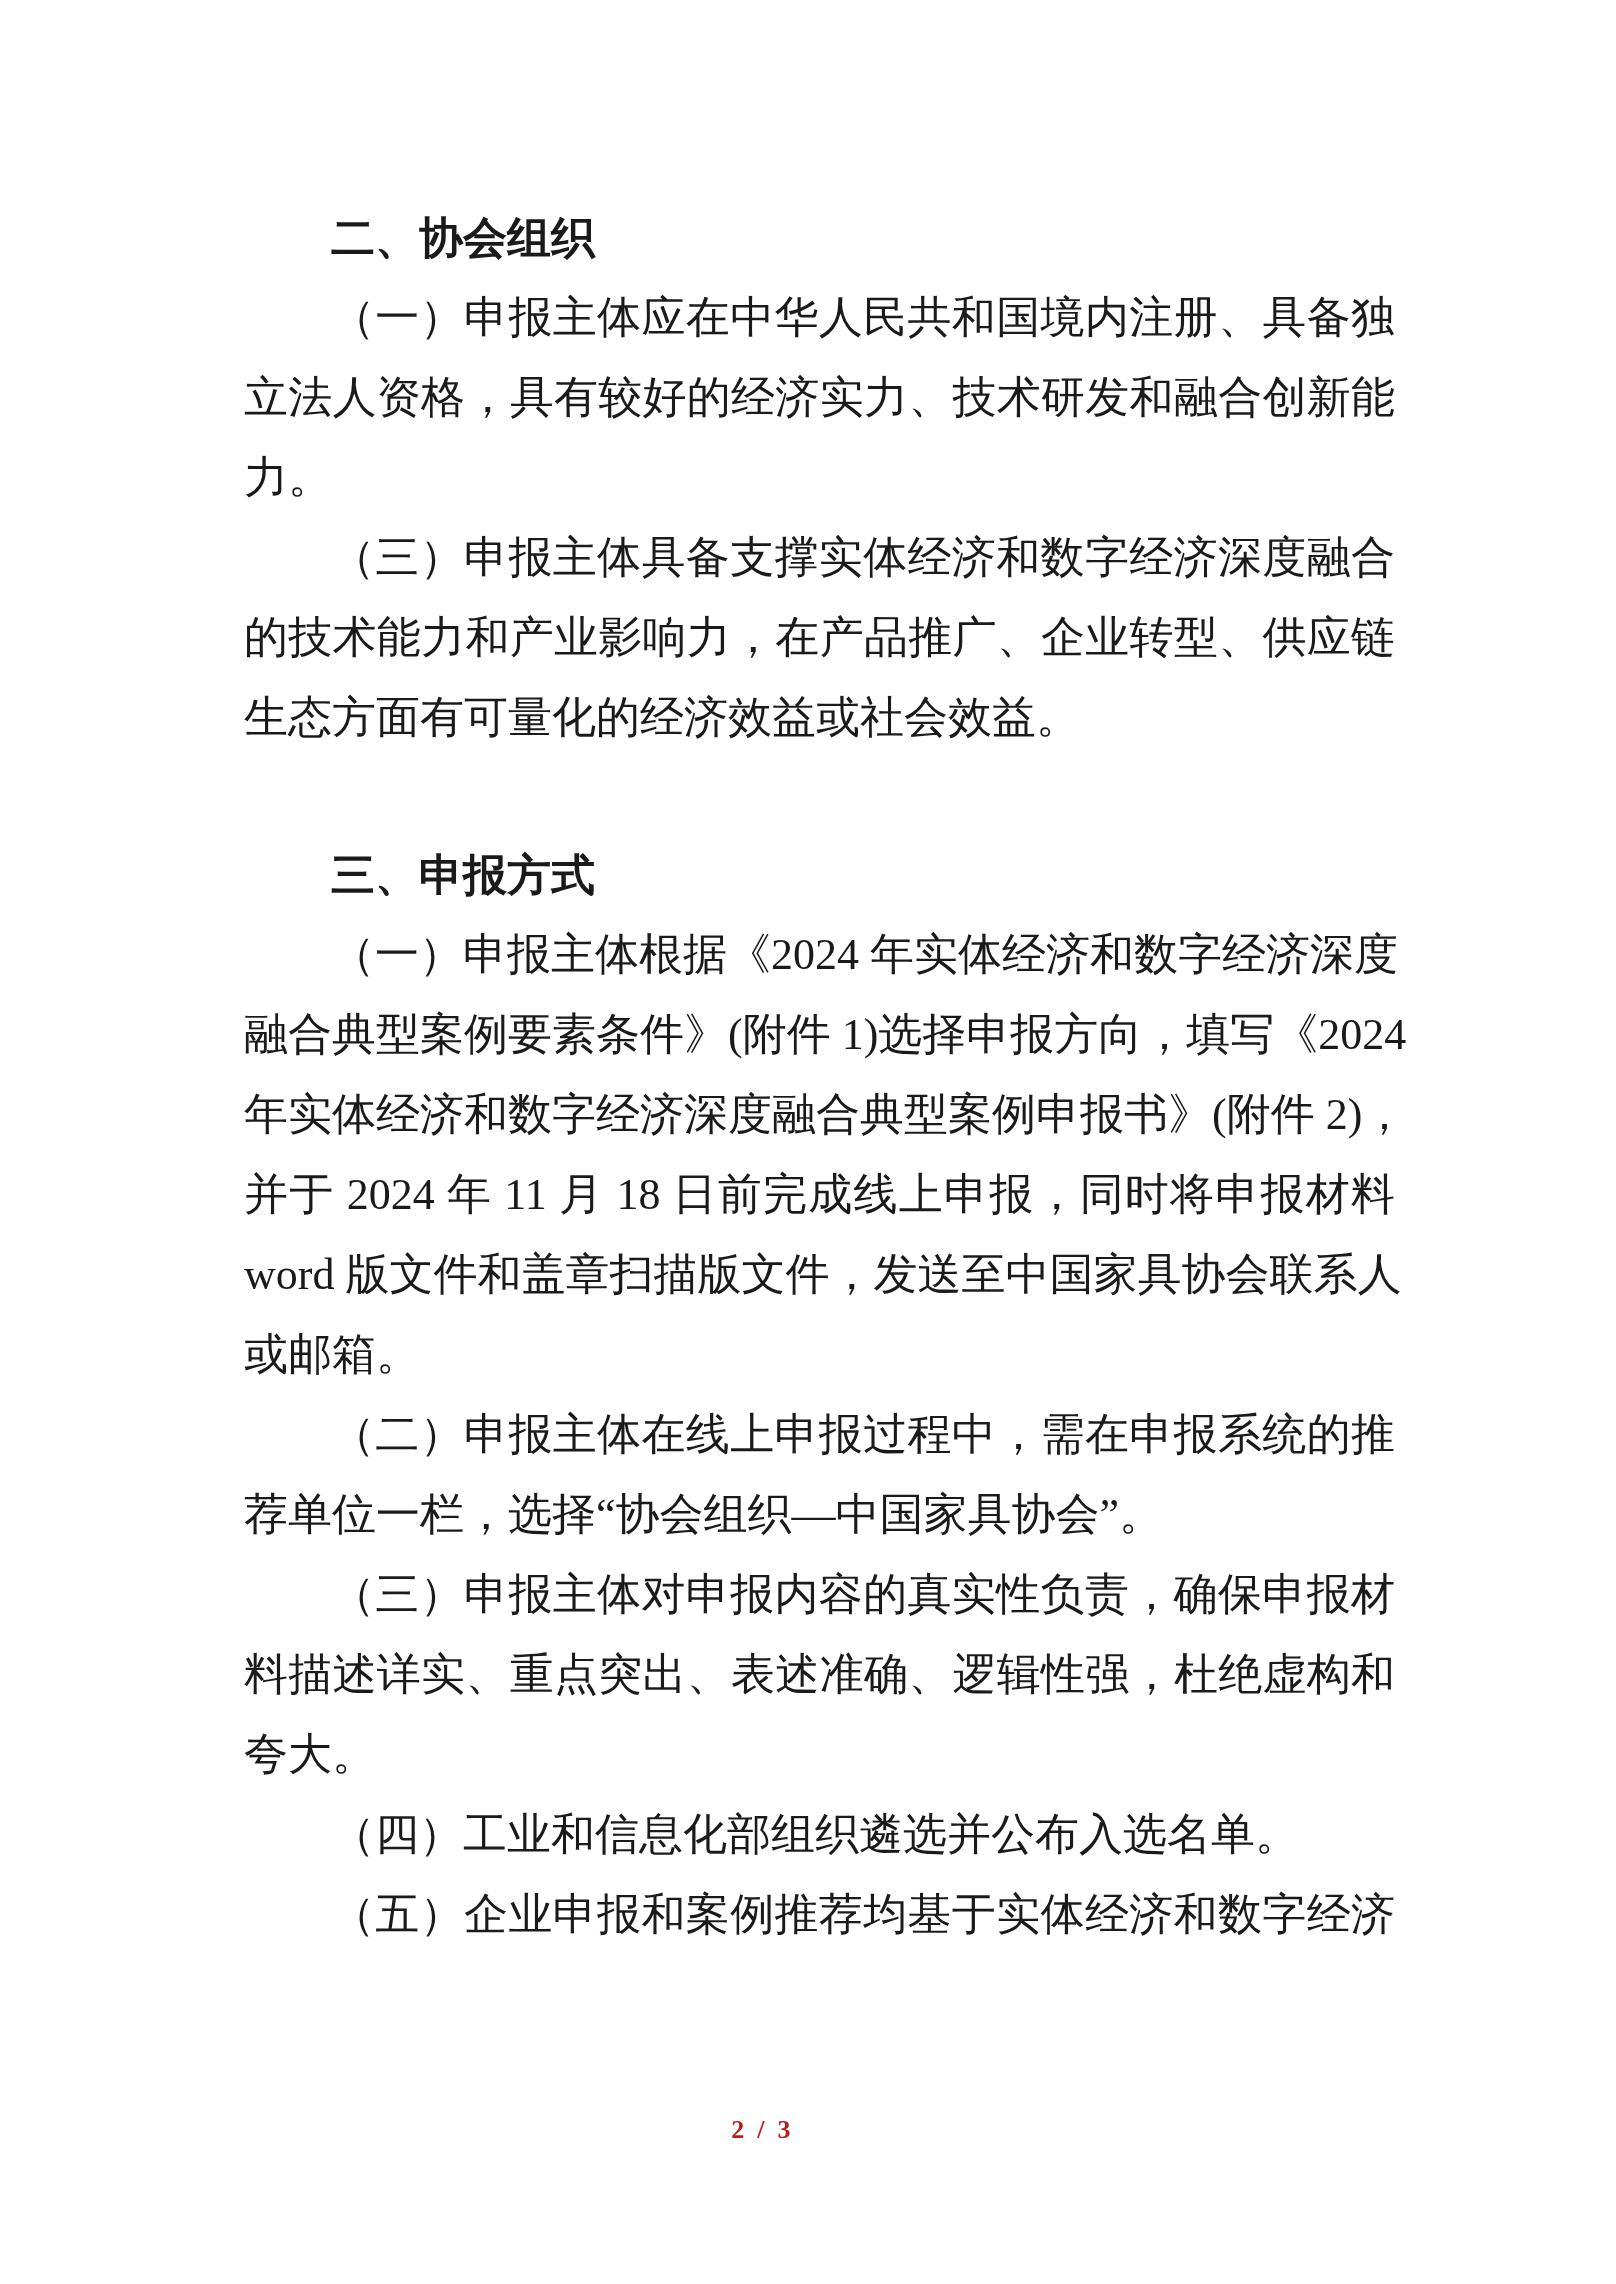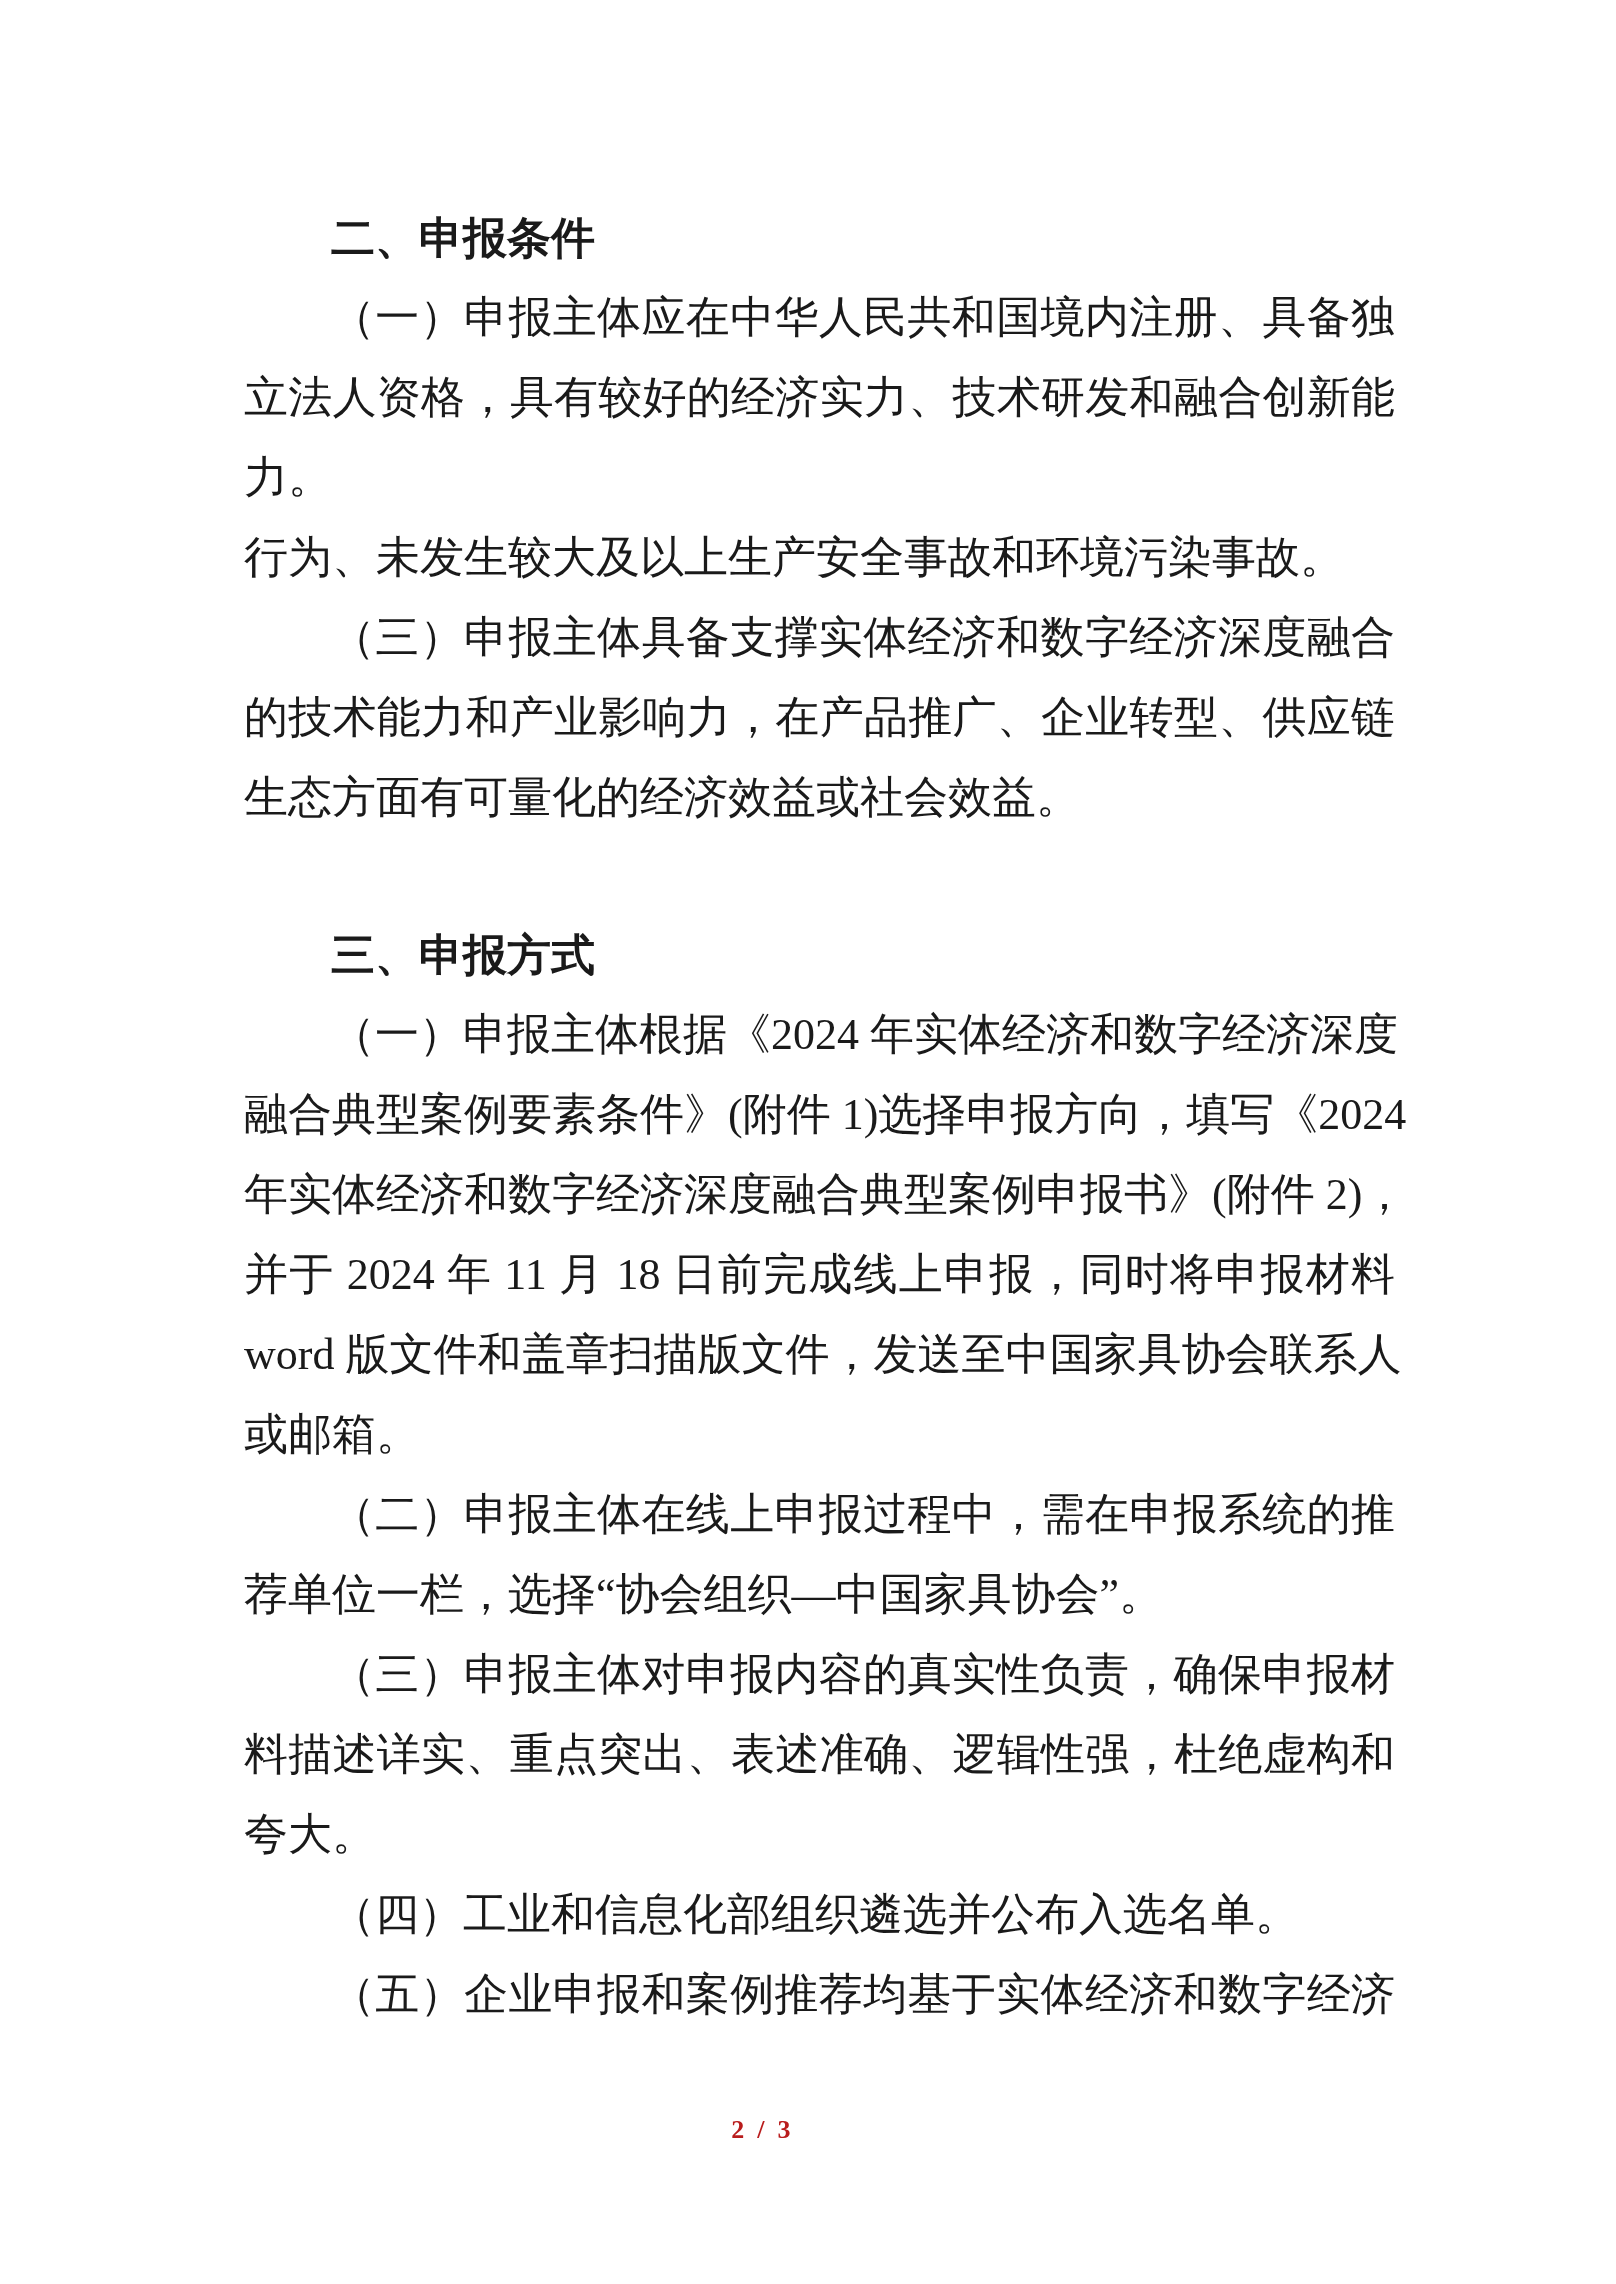--- a/index.html
+++ b/index.html
@@ -66,27 +66,26 @@
     color: #b91c1c;
   }
 </style>
 </head>
 <body>
 
 <div class="page">
 
   <main class="body-text">
 
-    <h2 class="line heading indent">二、申报条件</h2>
+    <h2 class="line heading indent">二、协会组织</h2>
 
     <p class="line just indent">（一）申报主体应在中华人民共和国境内注册、具备独</p>
     <p class="line just">立法人资格，具有较好的经济实力、技术研发和融合创新能</p>
     <p class="line">力。</p>
 
-    <p class="line">行为、未发生较大及以上生产安全事故和环境污染事故。</p>
 
     <p class="line just indent">（三）申报主体具备支撑实体经济和数字经济深度融合</p>
     <p class="line just">的技术能力和产业影响力，在产品推广、企业转型、供应链</p>
     <p class="line">生态方面有可量化的经济效益或社会效益。</p>
 
     <h2 class="line heading indent gap-before">三、申报方式</h2>
 
     <p class="line just indent">（一）申报主体根据《2024 年实体经济和数字经济深度</p>
     <p class="line just">融合典型案例要素条件》(附件 1)选择申报方向，填写《2024</p>
     <p class="line just">年实体经济和数字经济深度融合典型案例申报书》(附件 2)，</p>

